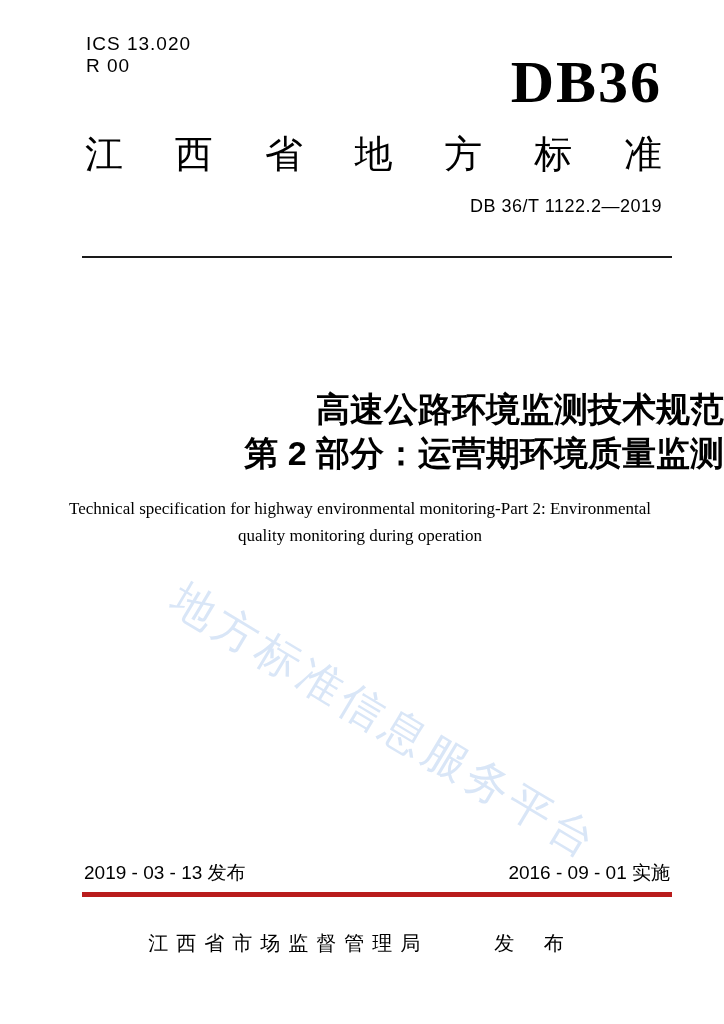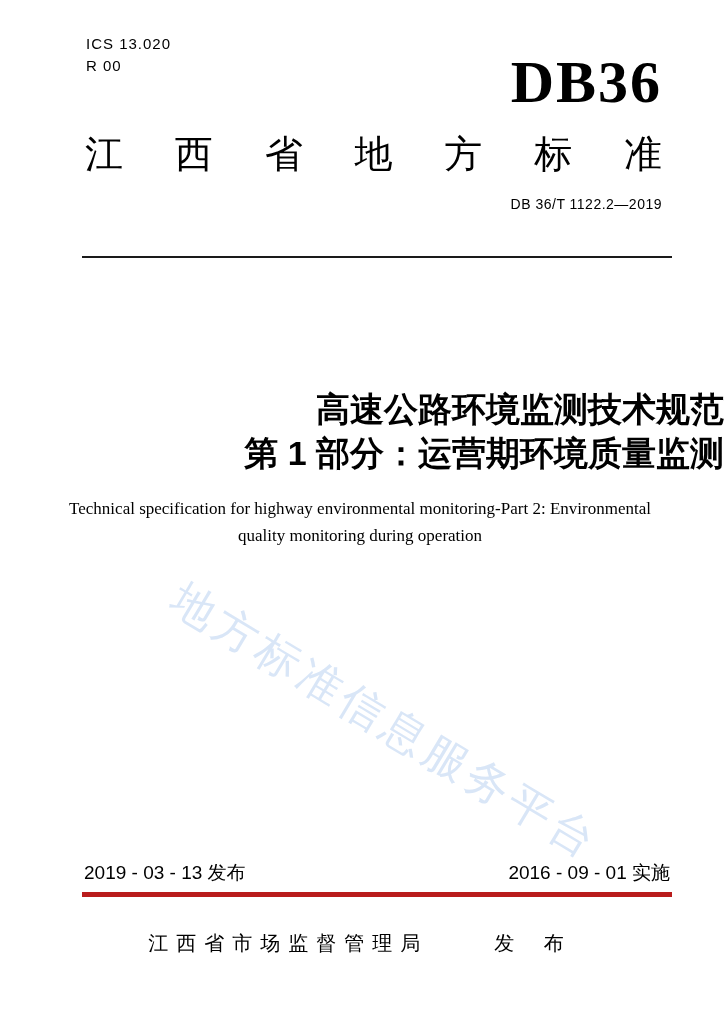--- a/index.html
+++ b/index.html
@@ -13,21 +13,21 @@
     overflow: hidden;
     font-family: "Liberation Sans", sans-serif;
     color: #000;
   }
 
   
   .ics-block {
     position: absolute;
     left: 86px;
     top: 33px;
-    font-size: 15px;
+    font-size: 19px;
     line-height: 22px;
     letter-spacing: 1px;
   }
 
   
   .logo {
     position: absolute;
     right: 62px;
     top: 52px;
     font-family: "Liberation Serif", "DejaVu Serif", serif;
@@ -47,21 +47,21 @@
     justify-content: space-between;
     font-size: 38px;
     line-height: 42px;
   }
 
   
   .standard-number {
     position: absolute;
     right: 62px;
     top: 196px;
-    font-size: 14px;
+    font-size: 18px;
     letter-spacing: 0.5px;
   }
 
   .rule-top {
     position: absolute;
     left: 82px;
     width: 590px;
     top: 256px;
     height: 2px;
     background: #1a1a1a;
@@ -158,21 +158,21 @@
       <span>标</span>
       <span>准</span>
     </div>
 
   <div class="standard-number">DB 36/T 1122.2—2019</div>
 
   <div class="rule-top"></div>
 
   <div class="title-cn">
     <div>高速公路环境监测技术规范</div>
-    <div>第 1 部分：运营期环境质量监测</div>
+    <div>第 2 部分：运营期环境质量监测</div>
   </div>
 
   <div class="title-en">
     <div>Technical specification for highway environmental monitoring-Part 2: Environmental</div>
     <div>quality monitoring during operation</div>
   </div>
 
   <div class="watermark" style="color: rgb(217, 230, 247);">地方标准信息服务平台</div>
 
   <div class="footer-dates">

